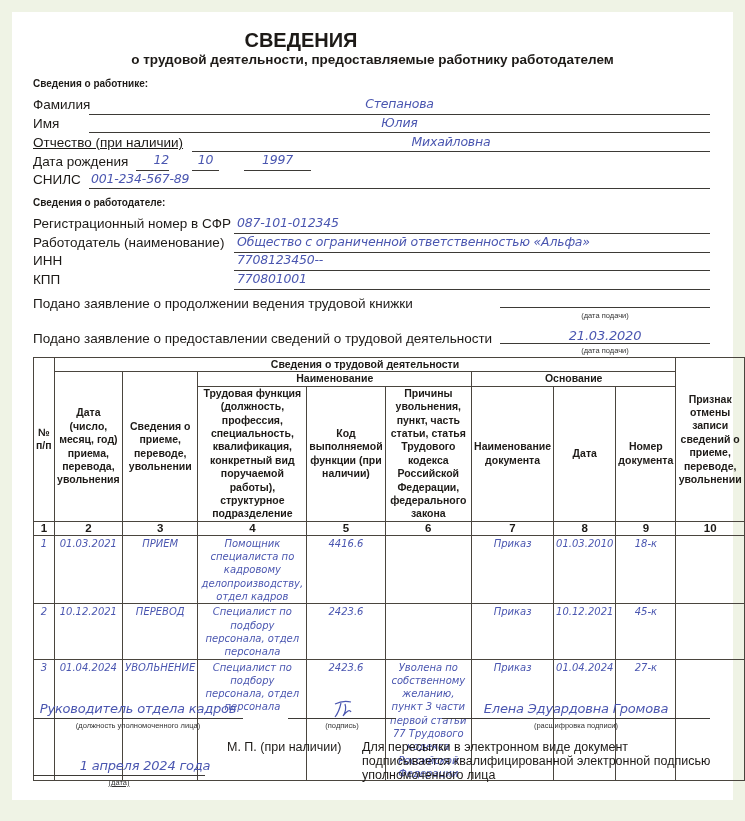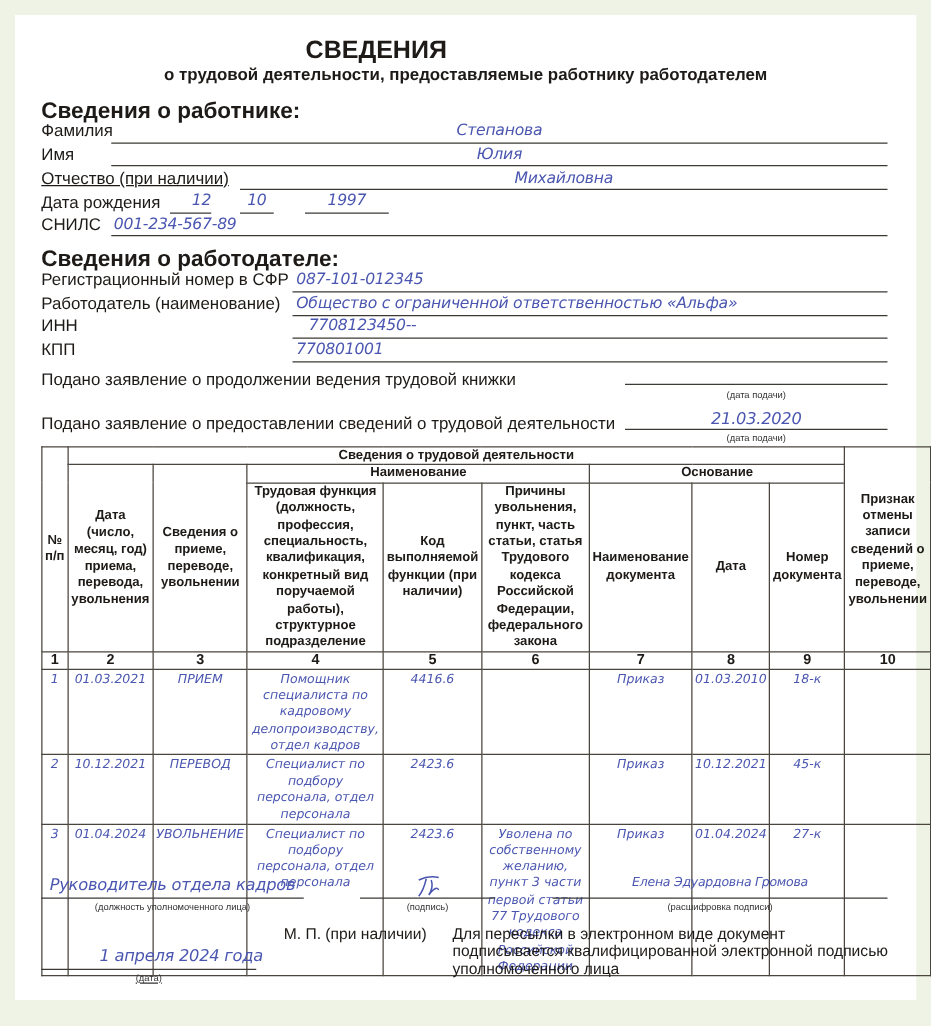--- a/index.html
+++ b/index.html
@@ -6,21 +6,21 @@
   body {
     width:745px; height:821px; background:#eff3e5; position:relative; overflow:hidden;
     font-family:"Liberation Sans", "DejaVu Sans", sans-serif; color:#1d1a17;
   }
   .paper { position:absolute; left:12px; top:12px; width:721px; height:788px; background:#ffffff; }
   .abs { position:absolute; white-space:nowrap; }
   .hw { font-family:"DejaVu Sans", sans-serif; font-style:italic; color:#4a56b0; font-size:12.5px; letter-spacing:-0.2px; }
   .lbl { font-size:13.5px; }
   .title { font-weight:bold; font-size:20px; left:0; width:602px; text-align:center; top:29px; }
   .subtitle { font-weight:bold; font-size:13.5px; left:0; width:745px; text-align:center; top:52px; }
-  .sec { font-weight:bold; font-size:18px; }
+  .sec { font-weight:bold; font-size:10px; }
   .line { position:absolute; height:0; border-top:1.3px solid #3d3a36; }
   .cap { font-size:7.5px; color:#333; }
   table.tb { position:absolute; left:33px; top:357px; border-collapse:collapse; table-layout:fixed; }
   table.tb td { border:1.4px solid #4a453e; padding:0 2px; vertical-align:middle; text-align:center;
     font-size:10.5px; font-weight:bold; line-height:13.4px; }
   table.tb td.d { font-weight:normal; vertical-align:top; font-family:"DejaVu Sans", sans-serif; font-style:italic;
     color:#4a56b0; font-size:10px; line-height:13.3px; padding-top:1px; }
   .nums td { font-size:11.5px !important; line-height:13px !important; }
 </style>
 </head>
@@ -62,21 +62,21 @@
 <div class="abs lbl" style="left:33px;top:216px;">Регистрационный номер в СФР</div>
 <div class="line" style="left:234px;top:233px;width:476px;"></div>
 <div class="abs hw" style="left:237px;top:215px;">087-101-012345</div>
 
 <div class="abs lbl" style="left:33px;top:235px;">Работодатель (наименование)</div>
 <div class="line" style="left:234px;top:252px;width:476px;"></div>
 <div class="abs hw" style="left:237px;top:234px;font-style:italic;">Общество с ограниченной ответственностью «Альфа»</div>
 
 <div class="abs lbl" style="left:33px;top:253px;">ИНН</div>
 <div class="line" style="left:234px;top:270px;width:476px;"></div>
-<div class="abs hw" style="left:237px;top:252px;margin-left:10px;">7708123450--</div>
+<div class="abs hw" style="left:237px;top:252px;">7708123450--</div>
 
 <div class="abs lbl" style="left:33px;top:272px;">КПП</div>
 <div class="line" style="left:234px;top:289px;width:476px;"></div>
 <div class="abs hw" style="left:237px;top:271px;">770801001</div>
 
 <div class="abs lbl" style="left:33px;top:296px;">Подано заявление о продолжении ведения трудовой книжки</div>
 <div class="line" style="left:500px;top:307px;width:210px;"></div>
 <div class="abs hw" style="left:500px;width:210px;text-align:center;top:292px;"></div>
 <div class="abs cap" style="left:500px;width:210px;text-align:center;top:311px;">(дата подачи)</div>
 
@@ -174,21 +174,21 @@
 <div class="abs cap" style="left:33px;width:210px;text-align:center;top:721px;">(должность уполномоченного лица)</div>
 
 <div class="abs" style="left:329px;top:698px;width:30px;height:22px;">
   <svg width="30" height="22" viewBox="0 0 30 22">
     <path d="M6 6 Q14 2 22 4 M12 5 Q10 14 6 19 M16 6 Q18 12 14 18 Q20 10 22 14" stroke="#4a56b0" stroke-width="1.2" fill="none"></path>
   </svg>
 </div>
 <div class="line" style="left:288px;top:718px;width:108px;"></div>
 <div class="abs cap" style="left:288px;width:108px;text-align:center;top:721px;">(подпись)</div>
 
-<div class="abs hw" style="left:442px;width:268px;text-align:center;top:701px;font-size:10px;">Елена Эдуардовна Громова</div>
+<div class="abs hw" style="left:442px;width:268px;text-align:center;top:701px;font-size:13px;">Елена Эдуардовна Громова</div>
 <div class="line" style="left:442px;top:718px;width:268px;"></div>
 <div class="abs cap" style="left:442px;width:268px;text-align:center;top:721px;">(расшифровка подписи)</div>
 
 <div class="abs" style="left:227px;top:740px;font-size:12.5px;">М. П. (при наличии)</div>
 <div class="abs" style="left:362px;top:740px;width:350px;white-space:normal;font-size:12.5px;line-height:14px;">Для пересылки в электронном виде документ подписывается квалифицированной электронной подписью уполномоченного лица</div>
 
 <div class="abs hw" style="left:33px;width:172px;text-align:center;top:758px;font-size:13px;margin-left:26px;">1 апреля 2024 года</div>
 <div class="line" style="left:33px;top:775px;width:172px;"></div>
 <div class="abs cap" style="left:33px;width:172px;text-align:center;top:778px;text-decoration:underline;">(дата)</div>
 

